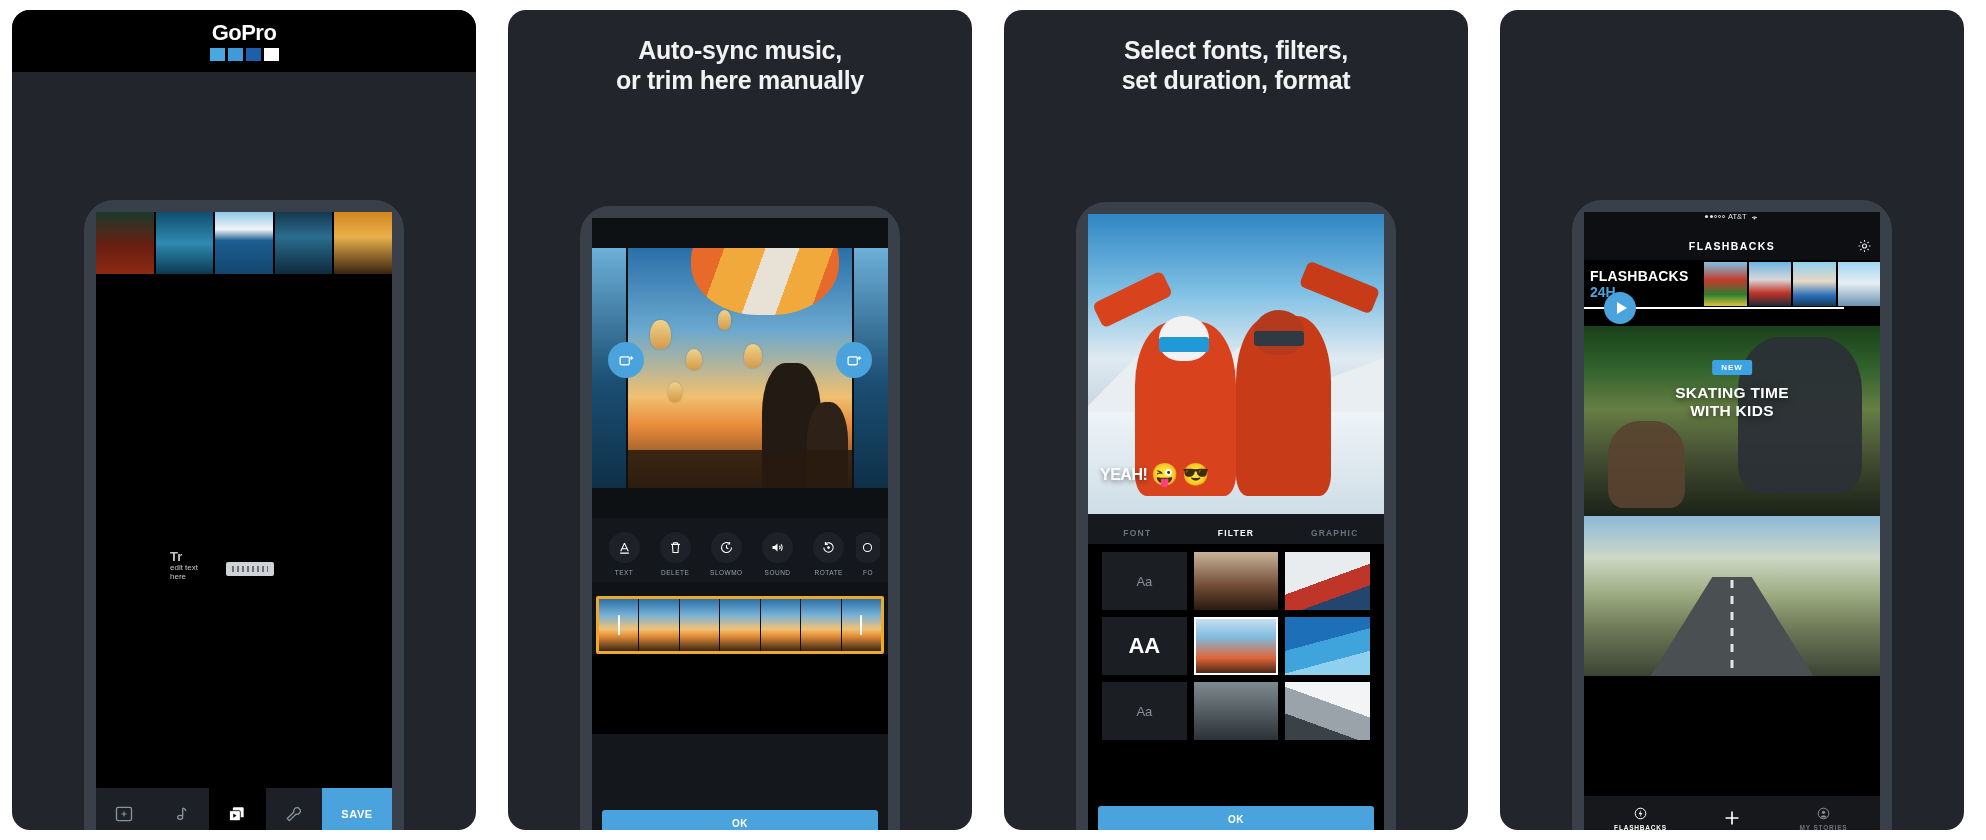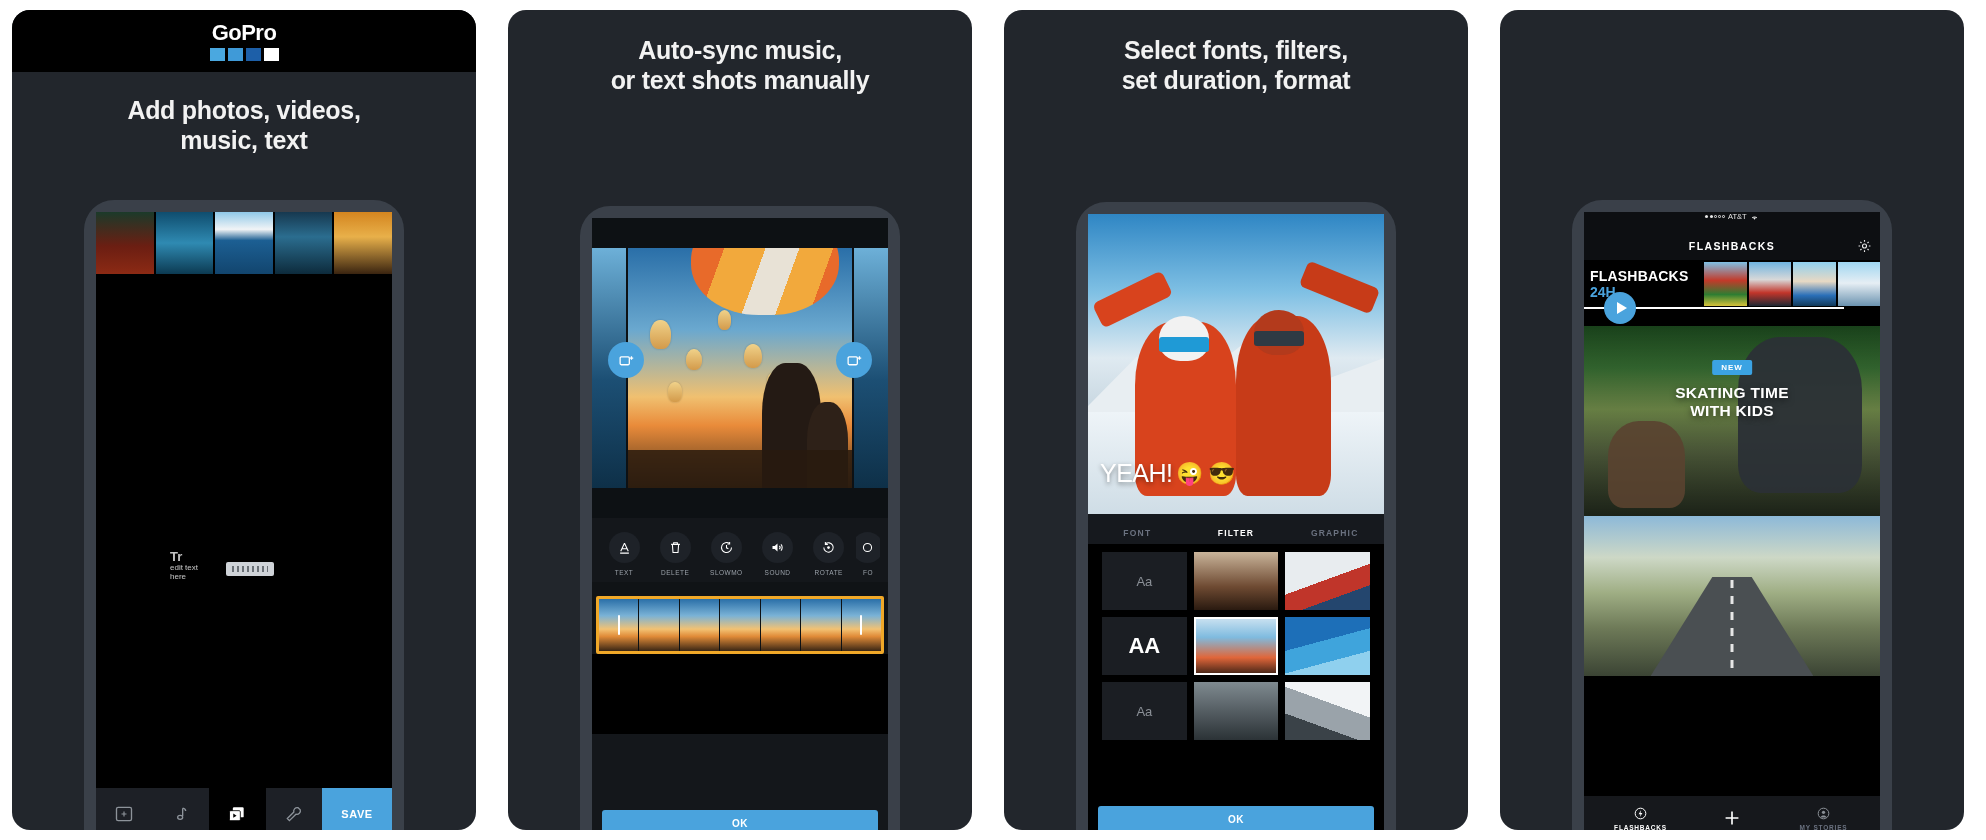--- a/index.html
+++ b/index.html
@@ -239,21 +239,21 @@
   .p3-arm2 { position:absolute; right:2%; top:20%; width:26%; height:9%; background:#c73b18; transform:rotate(22deg); border-radius:6px; }
   .p3-hel1 { position:absolute; left:24%; top:34%; width:17%; height:15%; background:#f2f2f2; border-radius:50% 50% 42% 42%; }
   .p3-hel2 { position:absolute; left:56%; top:32%; width:17%; height:15%; background:#b33a1c; border-radius:50% 50% 42% 42%; }
   .p3-gog1 { position:absolute; left:24%; top:41%; width:17%; height:5%; background:#1f9ad6; border-radius:3px; }
   .p3-gog2 { position:absolute; left:56%; top:39%; width:17%; height:5%; background:#2f3a44; border-radius:3px; }
   .p3-yeah {
     position:absolute; left:12px; bottom:26px;
     display:flex; align-items:center; gap:4px;
   }
   .p3-yeah b {
-    color:#fff; font-size:25px; font-weight:normal; letter-spacing:-.5px;
+    color:#fff; font-size:16px; font-weight:bold; letter-spacing:-.5px;
     text-shadow: 0 2px 5px rgba(0,0,0,.45);
   }
   .p3-yeah i { font-size:22px; font-style:normal; }
 
   .p3-tabs { display:flex; height:30px; background:#16191e; align-items:center; }
   .p3-tabs span {
     flex:1; text-align:center; font-size:8.5px; font-weight:bold;
     letter-spacing:1.2px; color:#6b7280;margin-top:8px;
   }
   .p3-tabs span.active { color:#fff; }
@@ -370,22 +370,20 @@
   <div class="panel panel1">
     <div class="brandbar">
       <div class="gopro-word">GoPro</div>
       <div class="gopro-squares">
         <i style="background:#4aa8e0"></i>
         <i style="background:#3f9ad8"></i>
         <i style="background:#1d5fa8"></i>
         <i style="background:#ffffff"></i>
       </div>
     </div>
-    <div class="headline" style="white-space:pre-line">Add photos, videos,
-music, text</div>
 
     <div class="phone p1-phone">
       <div class="screen">
 
 
         <div class="p1-strip">
           <div class="st1"></div>
           <div class="st2"></div>
           <div class="st3"></div>
           <div class="st4"></div>
@@ -429,21 +427,21 @@
           </div>
           <div class="savebtn">SAVE</div>
         </div>
 
       </div>
     </div>
   </div>
 
   <div class="panel panel2">
     <div class="headline" style="white-space:pre-line">Auto-sync music,
-or text shots manually</div>
+or trim here manually</div>
 
     <div class="phone p2-phone">
       <div class="screen p2-screen">
 
         <div class="p2-top">
           <div class="p2-side"></div>
           <div class="p2-main">
             <div class="bigballoon"></div>
             <div class="balloon" style="left:10%;top:30%;width:9%;height:12%"></div>
             <div class="balloon" style="left:26%;top:42%;width:7%;height:9%"></div>

